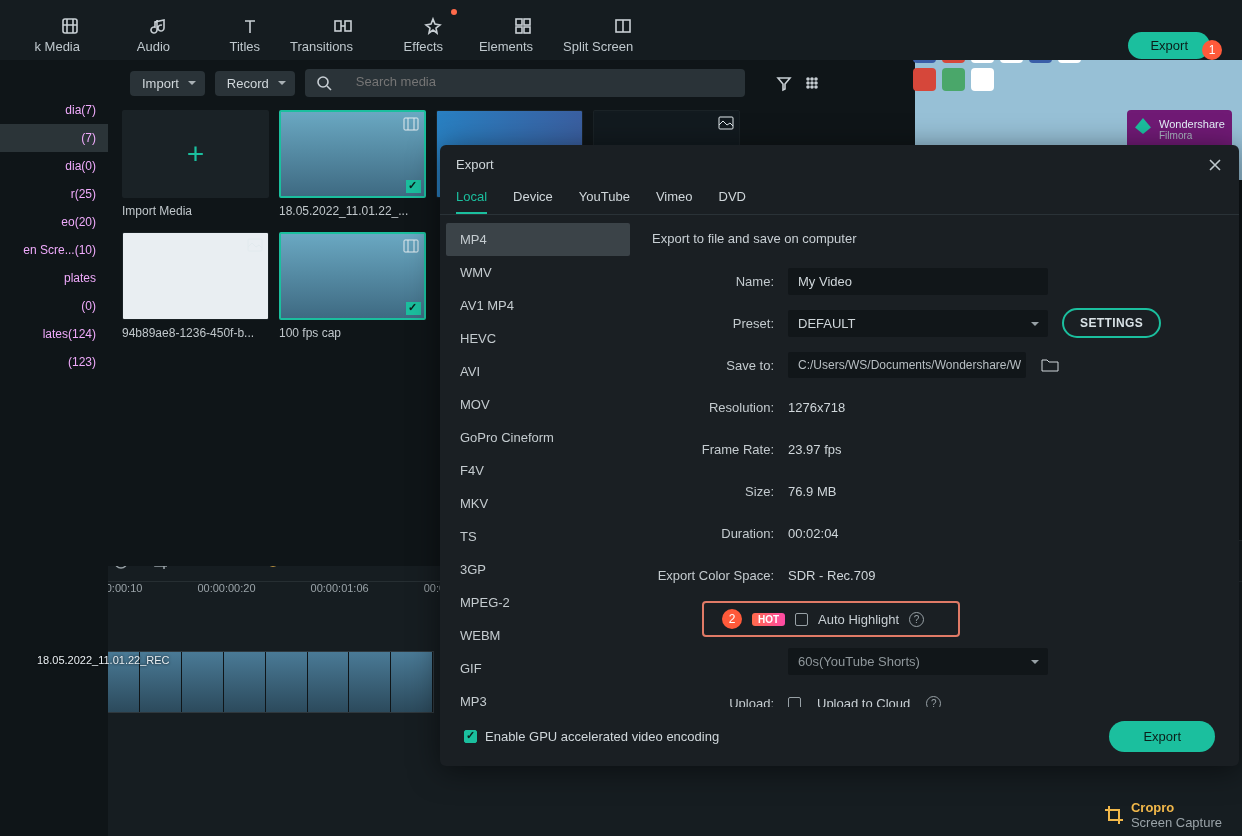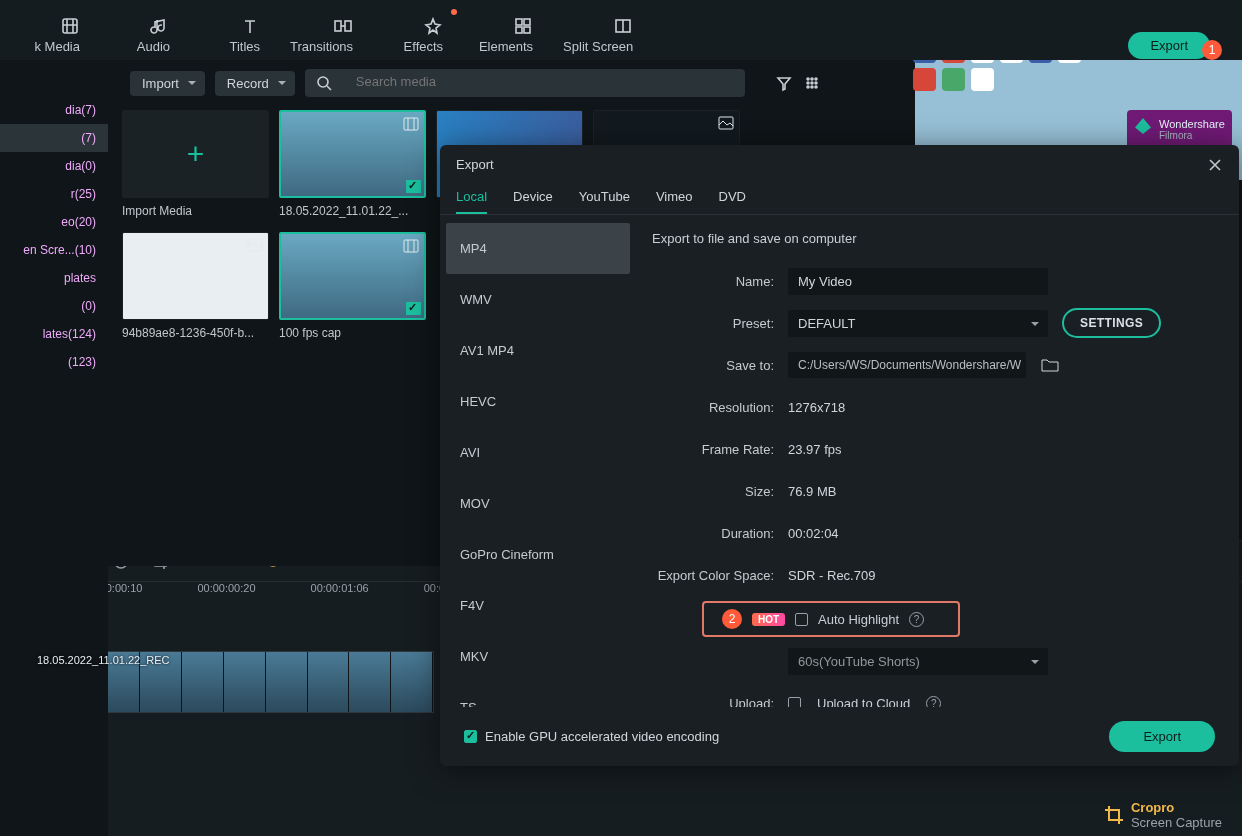--- a/index.html
+++ b/index.html
@@ -50,21 +50,21 @@
 .track .play{position:absolute;left:4px;top:4px;width:12px;height:12px;fill:#fff}
 .clip{flex:1;background:linear-gradient(#4a7a96,#2c4a5c);border-right:1px solid #0f1518}
 .modal{position:absolute;left:440px;top:145px;right:3px;bottom:70px;background:#1a1f23;border-radius:6px;display:flex;flex-direction:column;z-index:10;box-shadow:0 4px 30px rgba(0,0,0,.5)}
 .mhdr{display:flex;justify-content:space-between;padding:12px 16px 8px;color:#cfd6da}
 .mhdr svg{width:16px;height:16px;stroke:#bfc8cd;cursor:pointer}
 .mtabs{display:flex;gap:26px;padding:0 16px;border-bottom:1px solid #2a3237}
 .mtab{padding:8px 0;color:#cfd6da;cursor:pointer}
 .mtab.a{color:#1bbf9e;border-bottom:2px solid #1bbf9e}
 .mbody{flex:1;display:flex;overflow:hidden}
 .flist{width:190px;padding:8px 0 8px 6px}
-.fitem{padding:18px 14px;color:#c4cbcf;cursor:pointer;border-radius:2px}
+.fitem{padding:9px 14px;color:#c4cbcf;cursor:pointer;border-radius:2px}
 .fitem.a{background:#3b4348}
 .rpane{flex:1;padding:16px 28px 12px 22px;display:flex;flex-direction:column;gap:4px;overflow:auto}
 .rtitle{color:#c8cfd4;margin-bottom:12px}
 .frow{display:flex;align-items:center;gap:14px;min-height:38px}
 .flab{width:122px;text-align:right;color:#c4cbcf}
 .fval{flex:1;color:#cfd6da}
 .finput{flex:0 0 260px;background:#111619;border:0;color:#cfd6da;padding:6px 10px;border-radius:2px;font-size:13px}
 .fpath{flex:0 0 238px;background:#111619;color:#b8bfc3;padding:6px 10px;border-radius:2px;font-size:12px;white-space:nowrap;overflow:hidden}
 .foldersvg{width:20px;height:18px;stroke:#d0d7db;fill:none;cursor:pointer}
 .sel2{flex:0 0 260px;background:#111619;color:#cfd6da;padding:6px 10px;border-radius:2px;position:relative}

